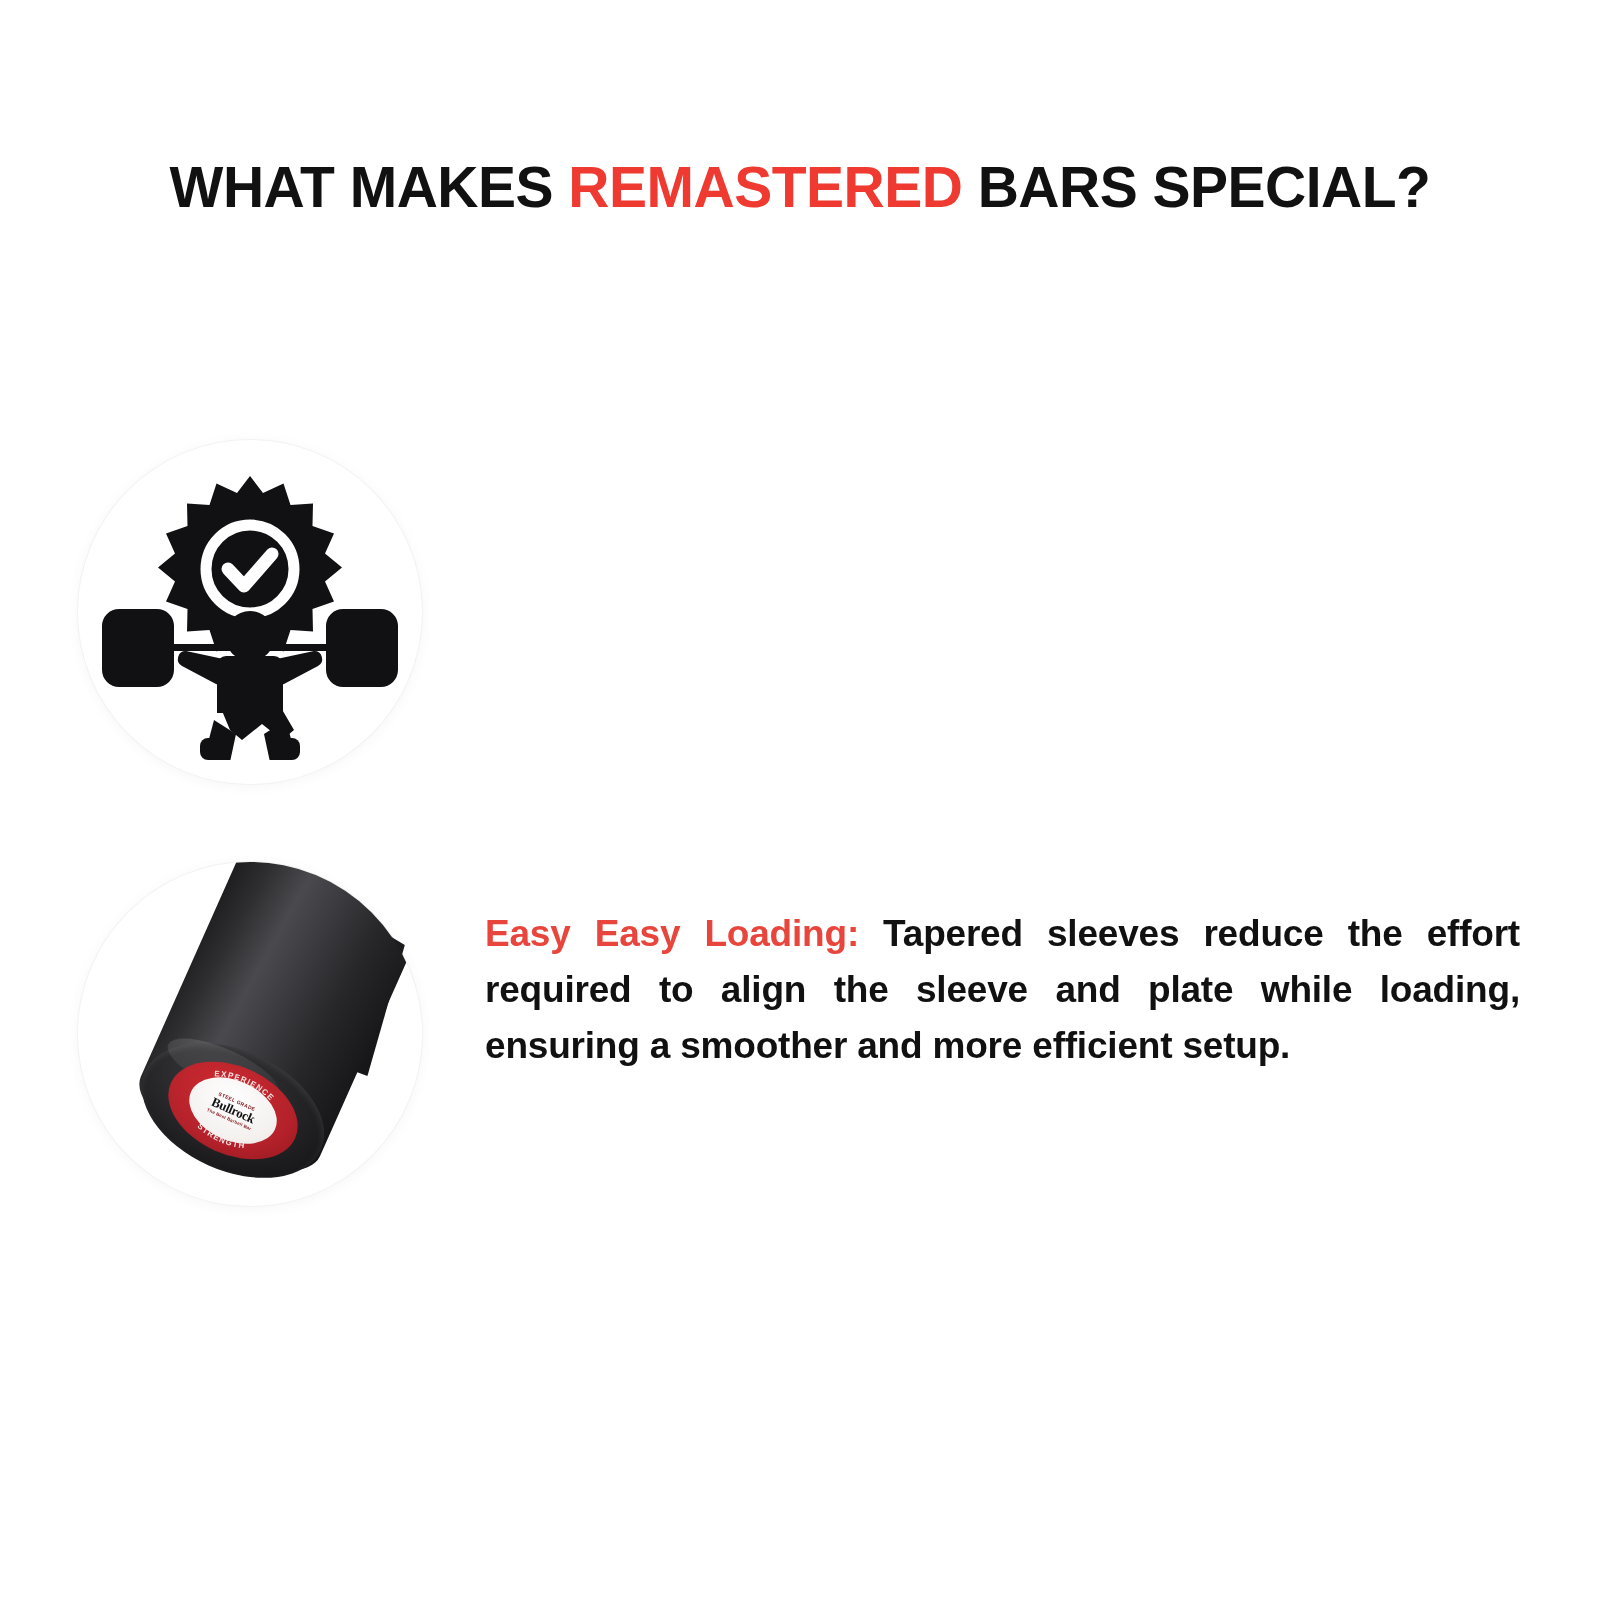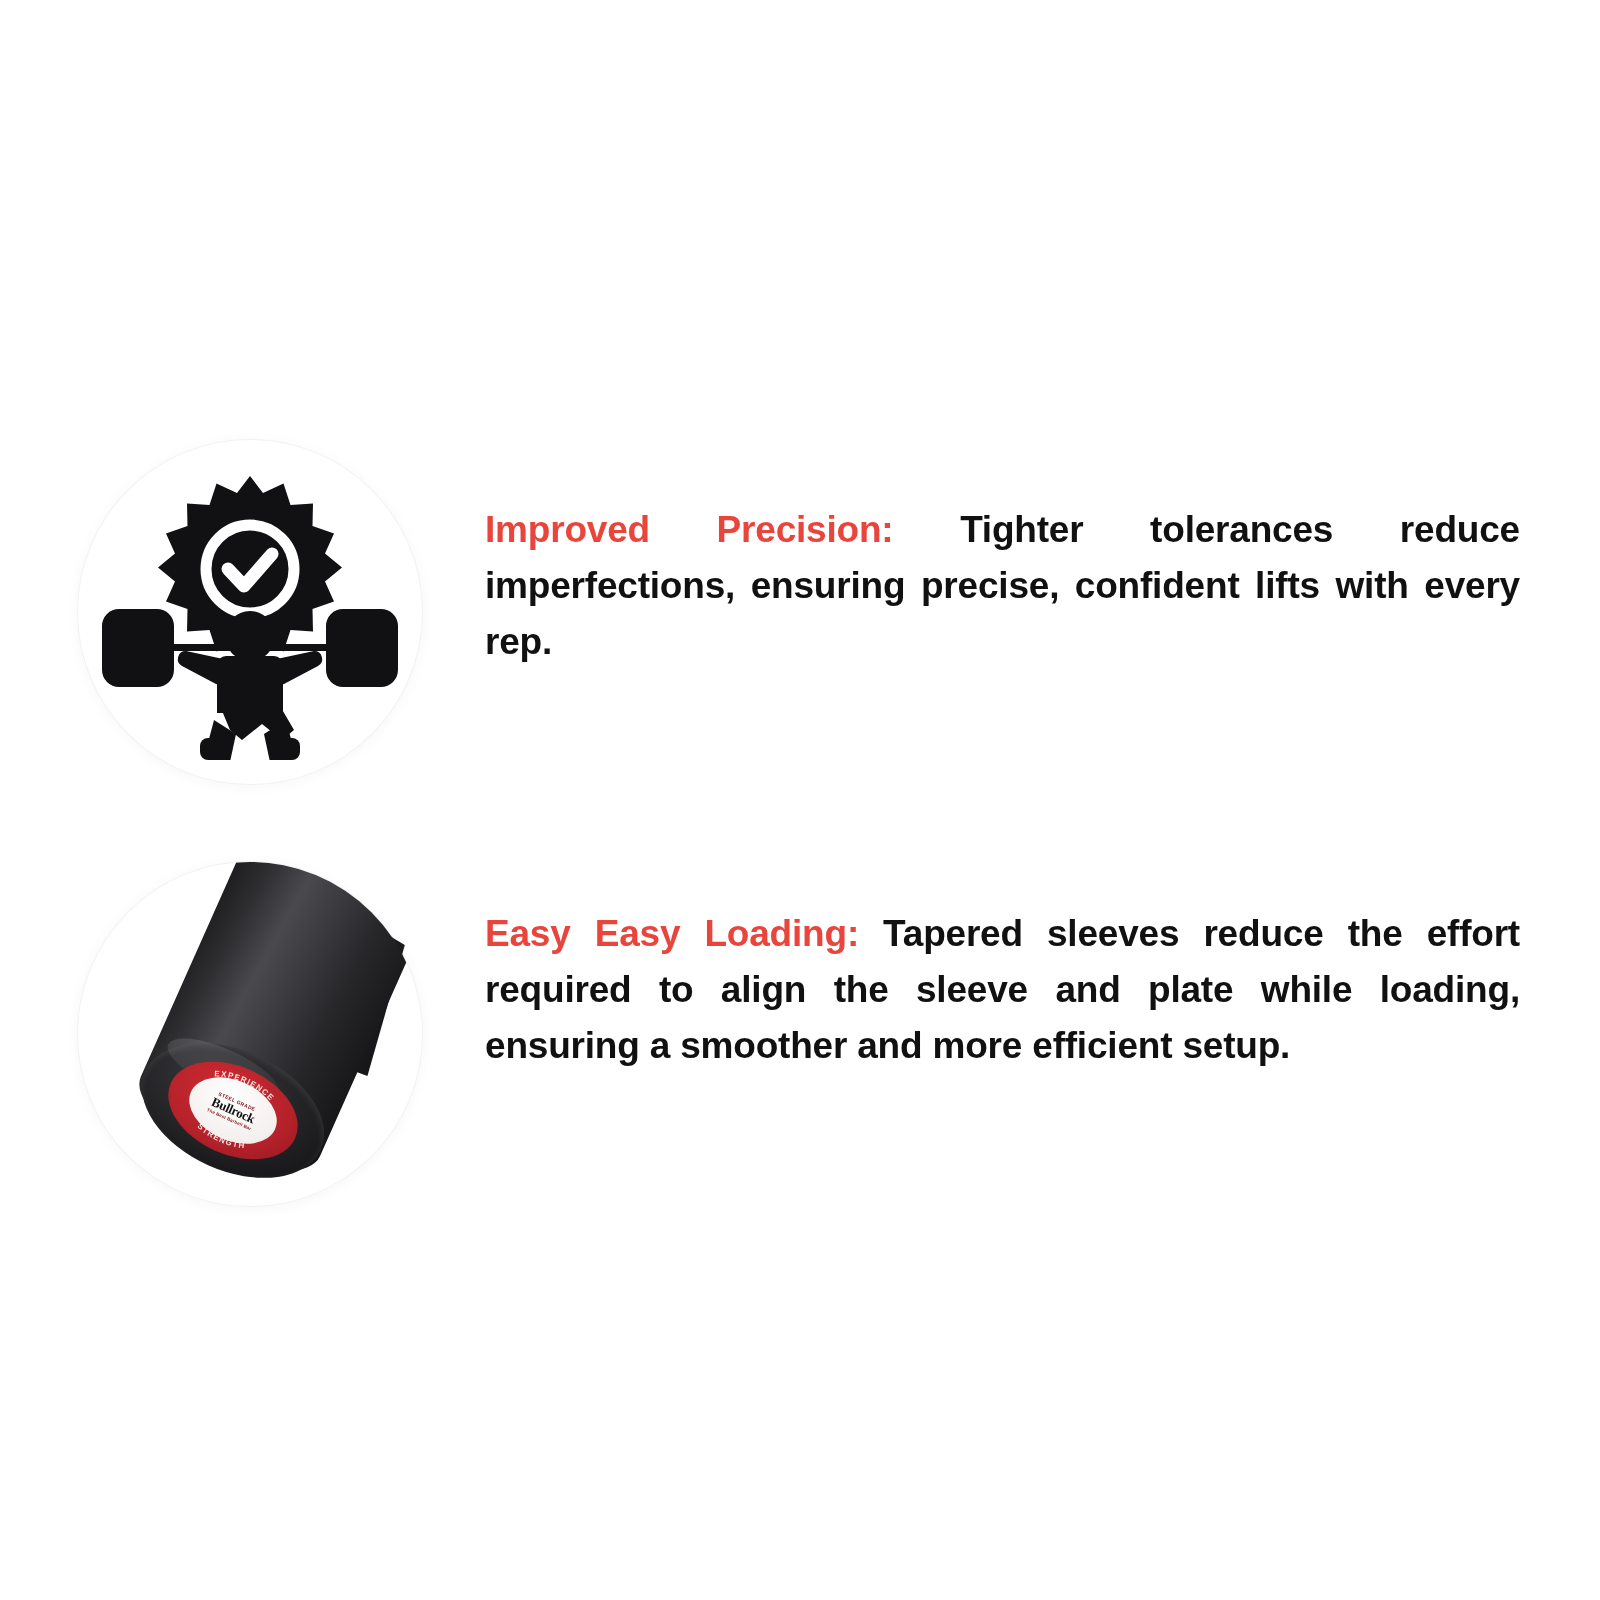--- a/index.html
+++ b/index.html
@@ -242,20 +242,23 @@
     background: linear-gradient(95deg, #2b2b2e 0%, #1a1a1c 60%, #121214 100%);
     border-radius: 0 10px 14px 0;
     clip-path: polygon(0% 0%, 62% 6%, 78% 96%, 0% 100%);
   }
 </style>
 </head>
 <body>
 
 <div class="page">
 
+  <h1 class="heading">
+    <span>WHAT MAKES </span><span class="accent">REMASTERED</span><span> BARS SPECIAL?</span>
+  </h1>
 
   <div class="feature feature--precision">
 
     <div class="media">
       <div class="media-circle">
         <svg class="icon-lifter" viewBox="0 0 300 296">
 
           <g>
             <path fill="#111114" d="M150 12
               l13 17 20.5-9.5 7 21.5 22.5-1.5-0.5 22.5 21.5 7.5-9 20 17 14-17 14 9 20-21.5 7.5 0.5 22.5-22.5-1.5-7 21.5-20.5-9.5-13 17-13-17-20.5 9.5-7-21.5-22.5 1.5 0.5-22.5-21.5-7.5 9-20-17-14 17-14-9-20 21.5-7.5-0.5-22.5 22.5 1.5 7-21.5 20.5 9.5z"></path>
@@ -278,25 +281,20 @@
             <path d="M120 242 h60 l14 24 -12 10 -20 -16 -20 16 -12 -10z"></path>
             <path d="M114 256 l22 14 -6 28 -26 -4z"></path>
             <path d="M186 256 l-22 14 6 28 26 -4z"></path>
             <rect x="100" y="274" width="30" height="22" rx="8"></rect>
             <rect x="170" y="274" width="30" height="22" rx="8"></rect>
           </g>
         </svg>
       </div>
     </div>
 
-    <div class="copy copy--precision">
-      <p>
-        <span class="lead">Improved Precision:</span><span> Tighter tolerances reduce imperfections, ensuring precise, confident lifts with every rep.</span>
-      </p>
-    </div>
   </div>
 
   <div class="feature feature--loading">
 
     <div class="media">
       <div class="media-circle media-circle--open">
         <div class="sleeve-scene">
 
           <div class="sleeve-overflow">
             <div class="sleeve-tail"></div>

